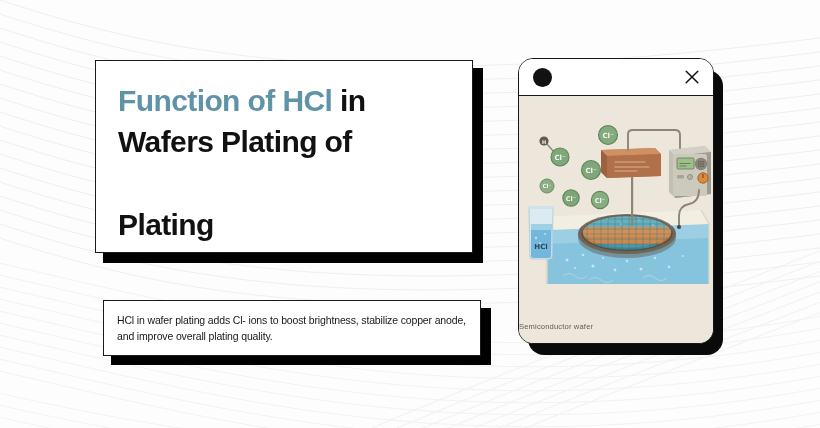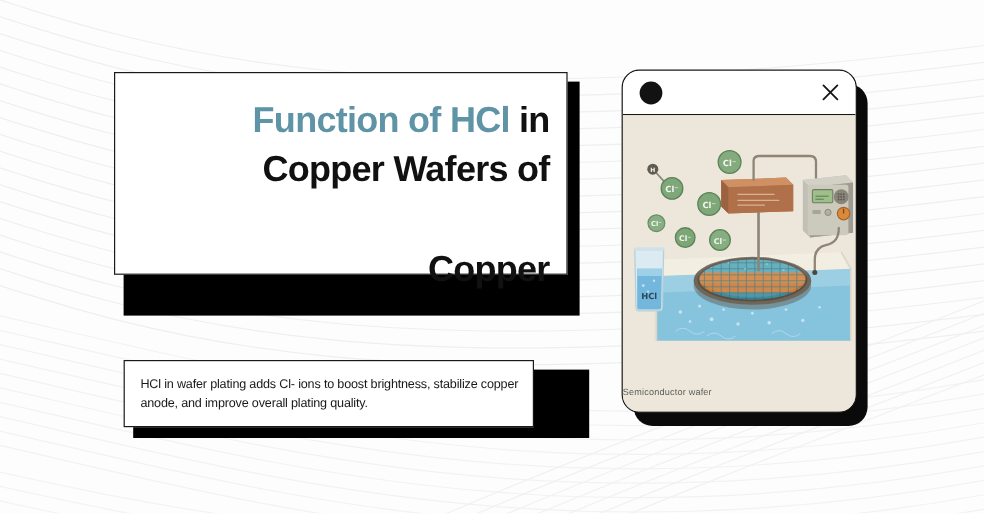--- a/index.html
+++ b/index.html
@@ -38,25 +38,24 @@
     top: 68px;
     width: 380px;
     height: 195px;
     background: #000000;
   }
   #title-card {
     position: absolute;
     left: 95px;
     top: 60px;
     width: 378px;
-    height: 169px;
+    height: 193px;
     background: #ffffff;
     border: 1.5px solid #1a1a1a;
     box-sizing: border-box;
-    text-align: right;
   }
   #title-text {
     position: absolute;
     left: 22px;
     top: 19px;
     right: 14px;
     font-size: 30px;
     line-height: 1.38;
     font-weight: 700;
     letter-spacing: -0.6px;
@@ -72,21 +71,21 @@
     left: 111px;
     top: 308px;
     width: 380px;
     height: 57px;
     background: #000000;
   }
   #subtitle-card {
     position: absolute;
     left: 103px;
     top: 300px;
-    width: 342px;
+    width: 378px;
     height: 56px;
     background: #ffffff;
     border: 1.5px solid #1a1a1a;
     box-sizing: border-box;
   }
   #subtitle-text {
     position: absolute;
     left: 13px;
     top: 11px;
     right: 12px;
@@ -225,23 +224,23 @@
       <path d="M-60,380 C120,420 320,470 600,430"></path>
       <path d="M-60,392 C120,432 320,482 600,442"></path>
       <path d="M-60,404 C120,444 320,494 600,454"></path>
     </g>
   </svg>
 
   <div id="title-card-shadow"></div>
   <div id="title-card">
     <div id="title-text">
       <span class="title-accent">Function of HCl</span><span> in</span><br>
-      <span>Copper Wafers of</span><br>
+      <span>Wafers Plating of</span><br>
       <br>
-      <span>Copper</span>
+      <span>Plating</span>
     </div>
   </div>
 
   <div id="subtitle-card-shadow"></div>
   <div id="subtitle-card">
     <div id="subtitle-text">HCl in wafer plating adds Cl- ions to boost brightness, stabilize copper anode, and improve overall plating quality.</div>
   </div>
 
   <div id="device-shadow"></div>
   <div id="device">

